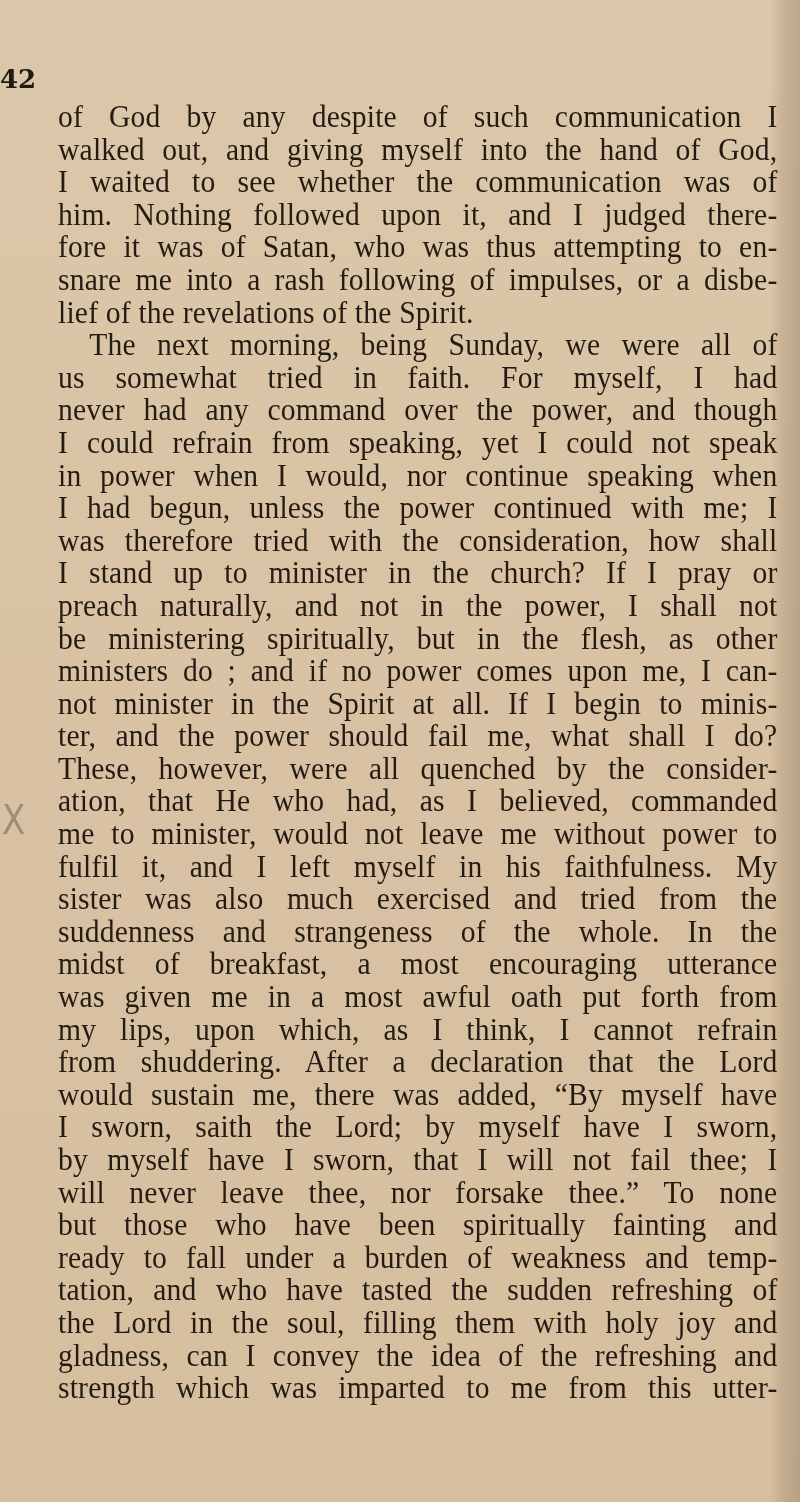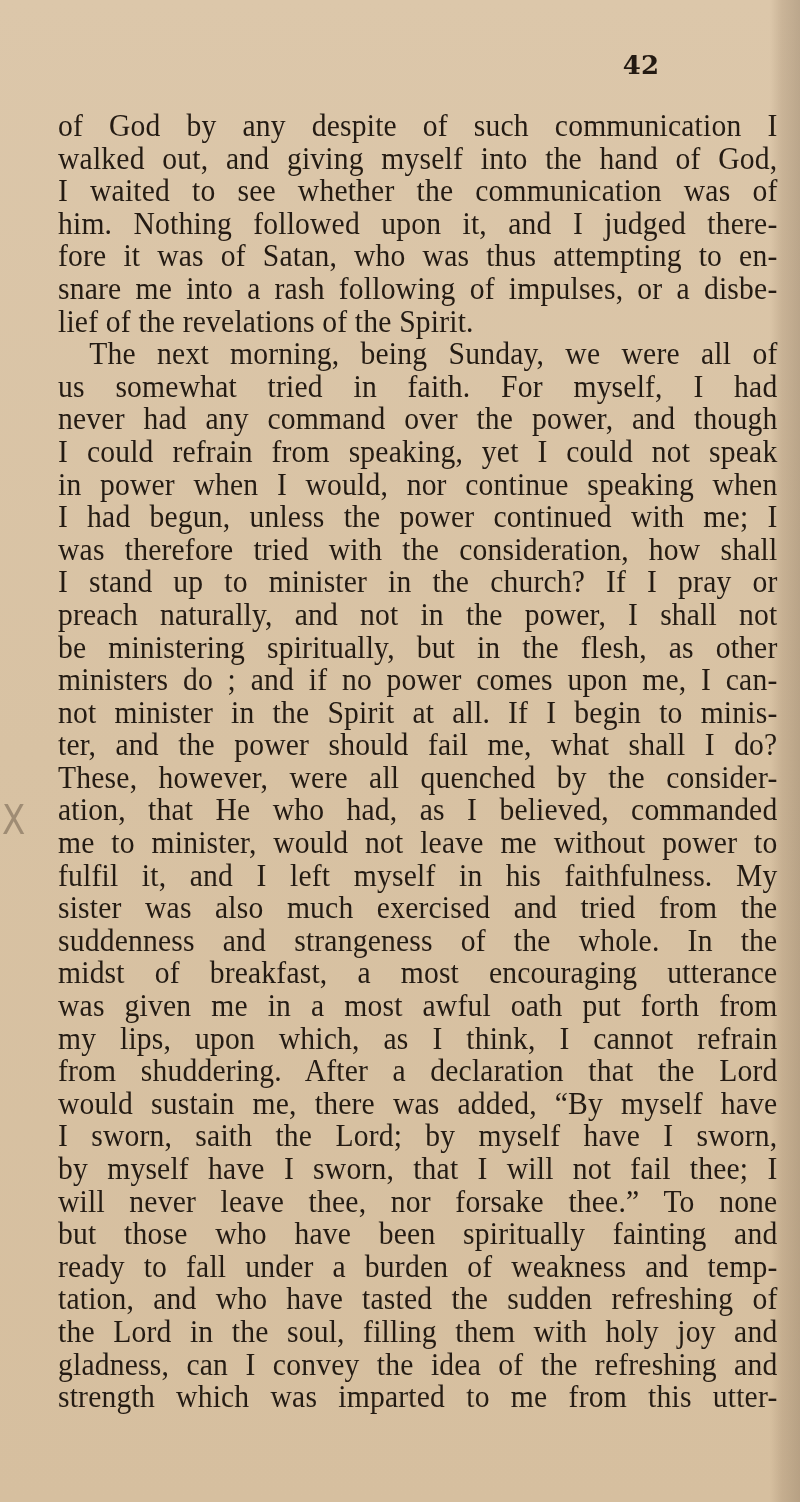--- a/index.html
+++ b/index.html
@@ -16,33 +16,33 @@
     .page {
       position: absolute;
       left: 0; top: 0;
       width: 800px; height: 1502px;
       background:
         linear-gradient(to right, rgba(0,0,0,0) 0px, rgba(0,0,0,0) 770px, rgba(120,95,70,0.18) 782px, rgba(90,70,50,0.25) 800px),
         linear-gradient(to bottom, #dcc7aa 0%, #d8c2a3 50%, #d6bf9f 100%);
     }
     .page-number {
       position: absolute;
-      top: 50px;
+      top: 64px;
       left: 0;
       width: 659px;
-      text-align: right;
+      text-align: left;
       font-family: "DejaVu Serif", serif;
       font-size: 26px;
       font-weight: bold;
       color: #231a12;
     }
     .text-block {
       position: absolute;
       left: 58px;
-      top: 109px;
+      top: 100px;
       width: 720px;
     }
     .line {
       font-family: "Liberation Serif", serif;
       font-size: 32.2px;
       line-height: 32.6px;
       height: 32.6px;
       color: #241b13;
       white-space: nowrap;
       text-align: justify;

